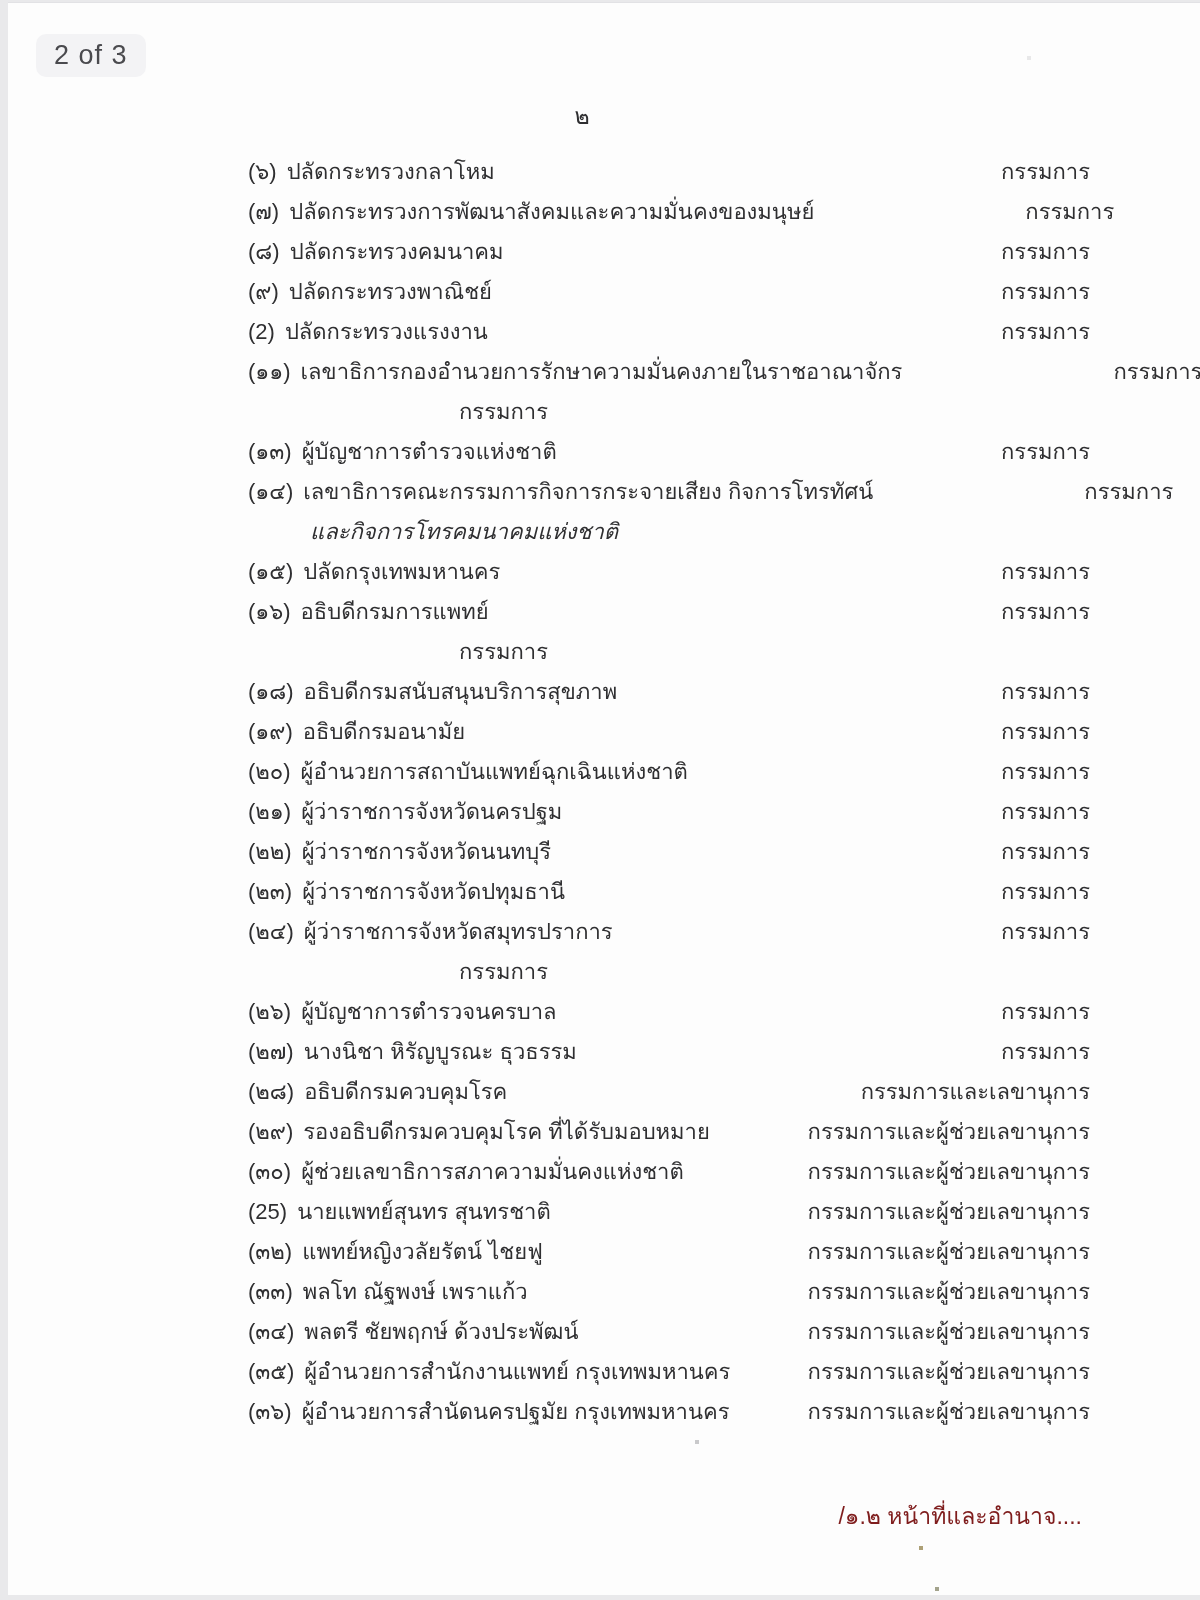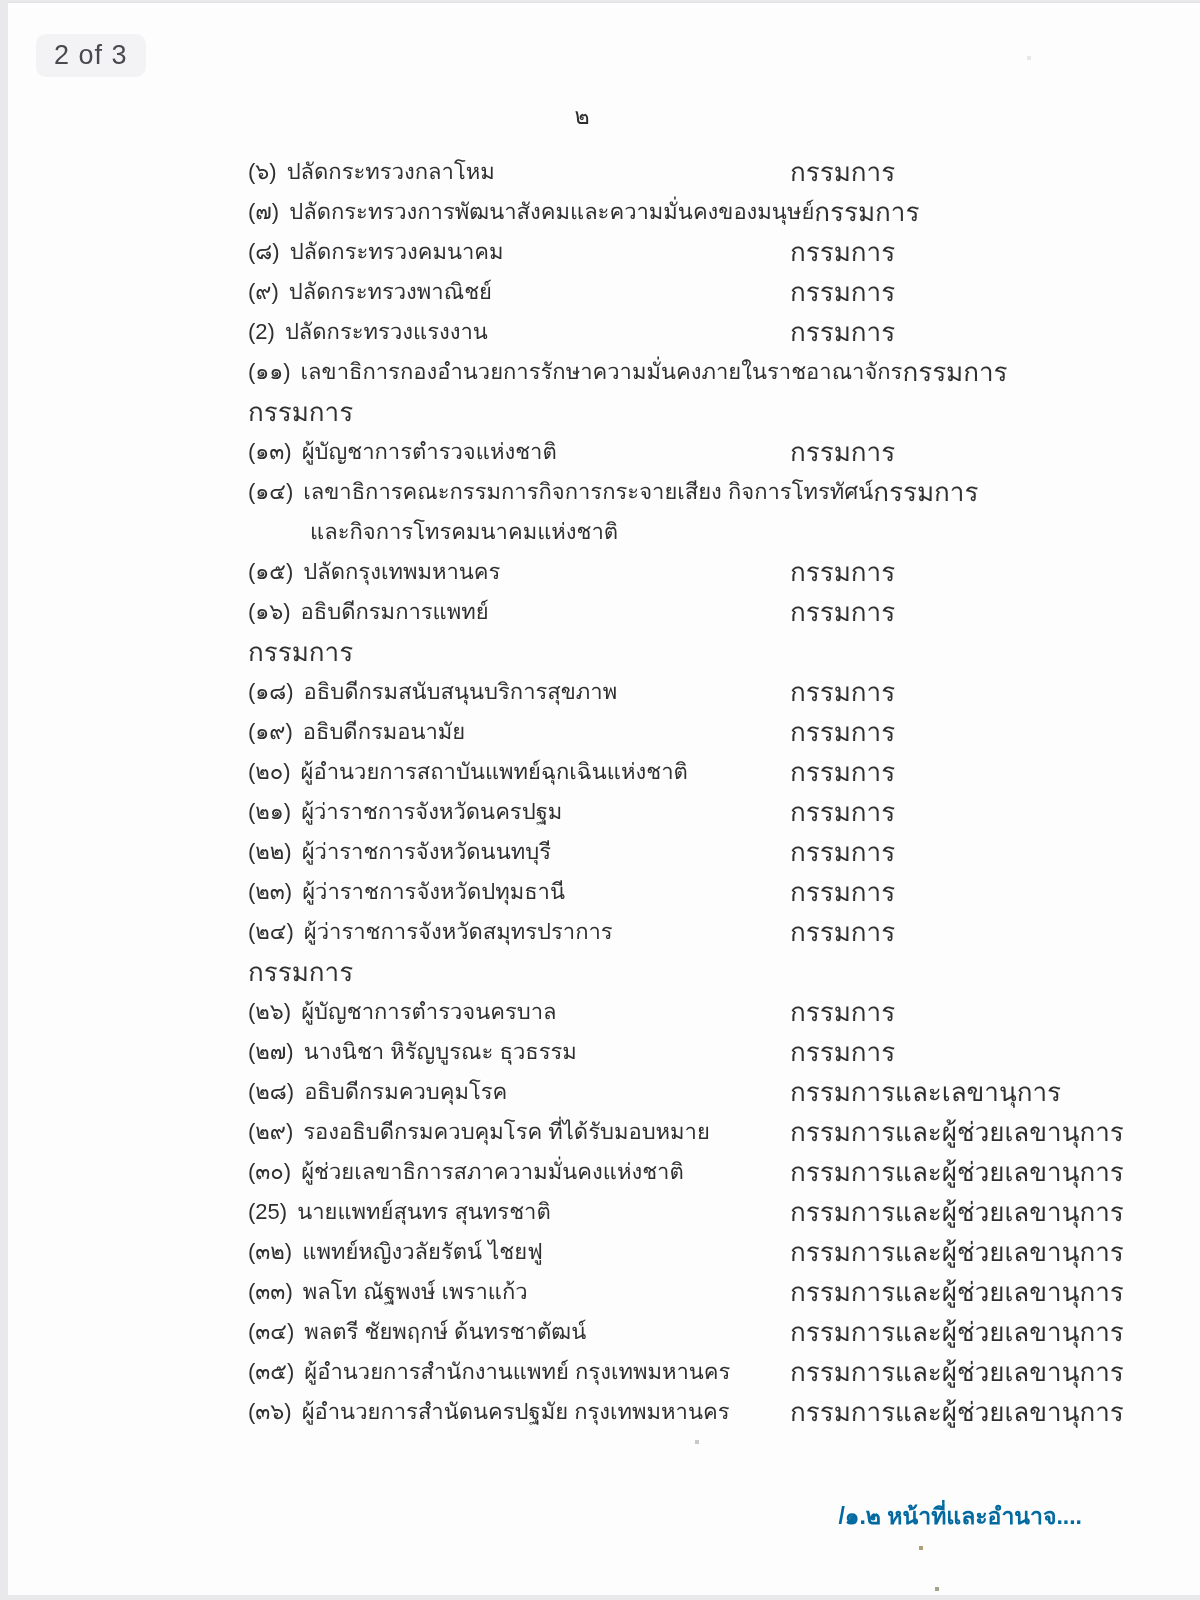--- a/index.html
+++ b/index.html
@@ -52,36 +52,36 @@
     flex: 1 1 auto;
     line-height: 40px;
     font-size: 22px;
     white-space: nowrap;
   }
   .item-number { margin-right: 10px; }
   .item-name-continuation {
     display: block;
     padding-left: 62px;
     white-space: nowrap;
+    font-style: italic;
   }
   .cell-role {
     flex: 0 0 300px;
     width: 300px;
-    text-align: left;
+    text-align: right;
     line-height: 40px;
-    font-size: 26px;
+    font-size: 22px;
     white-space: nowrap;
   }
   .footer-note {
     position: absolute;
     right: 150px; top: 1498px;
     font-size: 23px;
-    color: #0369a1;
+    color: #7f1d1d;
     white-space: nowrap;
-    font-weight: bold;
   }
   .scan-noise {
     position: absolute;
     left: 0; top: 0; width: 2px; height: 2px;
     background: transparent;
     box-shadow:
       920px 1547px 0 1px #9a8a55,
       936px 1588px 0 1px #8d8d70,
       696px 1441px 0 1px #bdbdbf,
       1028px 57px 0 1px #e3e3e5;
@@ -278,21 +278,21 @@
   </div>
       <div class="committee-row">
     <div class="cell-entry">
       <span class="item-number">(๓๓)</span><span>พลโท ณัฐพงษ์ เพราแก้ว</span>
       
     </div>
     <div class="cell-role">กรรมการและผู้ช่วยเลขานุการ</div>
   </div>
       <div class="committee-row">
     <div class="cell-entry">
-      <span class="item-number">(๓๔)</span><span>พลตรี ชัยพฤกษ์ ด้นทรชาตัฒน์</span>
+      <span class="item-number">(๓๔)</span><span>พลตรี ชัยพฤกษ์ ด้วงประพัฒน์</span>
       
     </div>
     <div class="cell-role">กรรมการและผู้ช่วยเลขานุการ</div>
   </div>
       <div class="committee-row">
     <div class="cell-entry">
       <span class="item-number">(๓๕)</span><span>ผู้อำนวยการสำนักงานแพทย์ กรุงเทพมหานคร</span>
       
     </div>
     <div class="cell-role">กรรมการและผู้ช่วยเลขานุการ</div>

